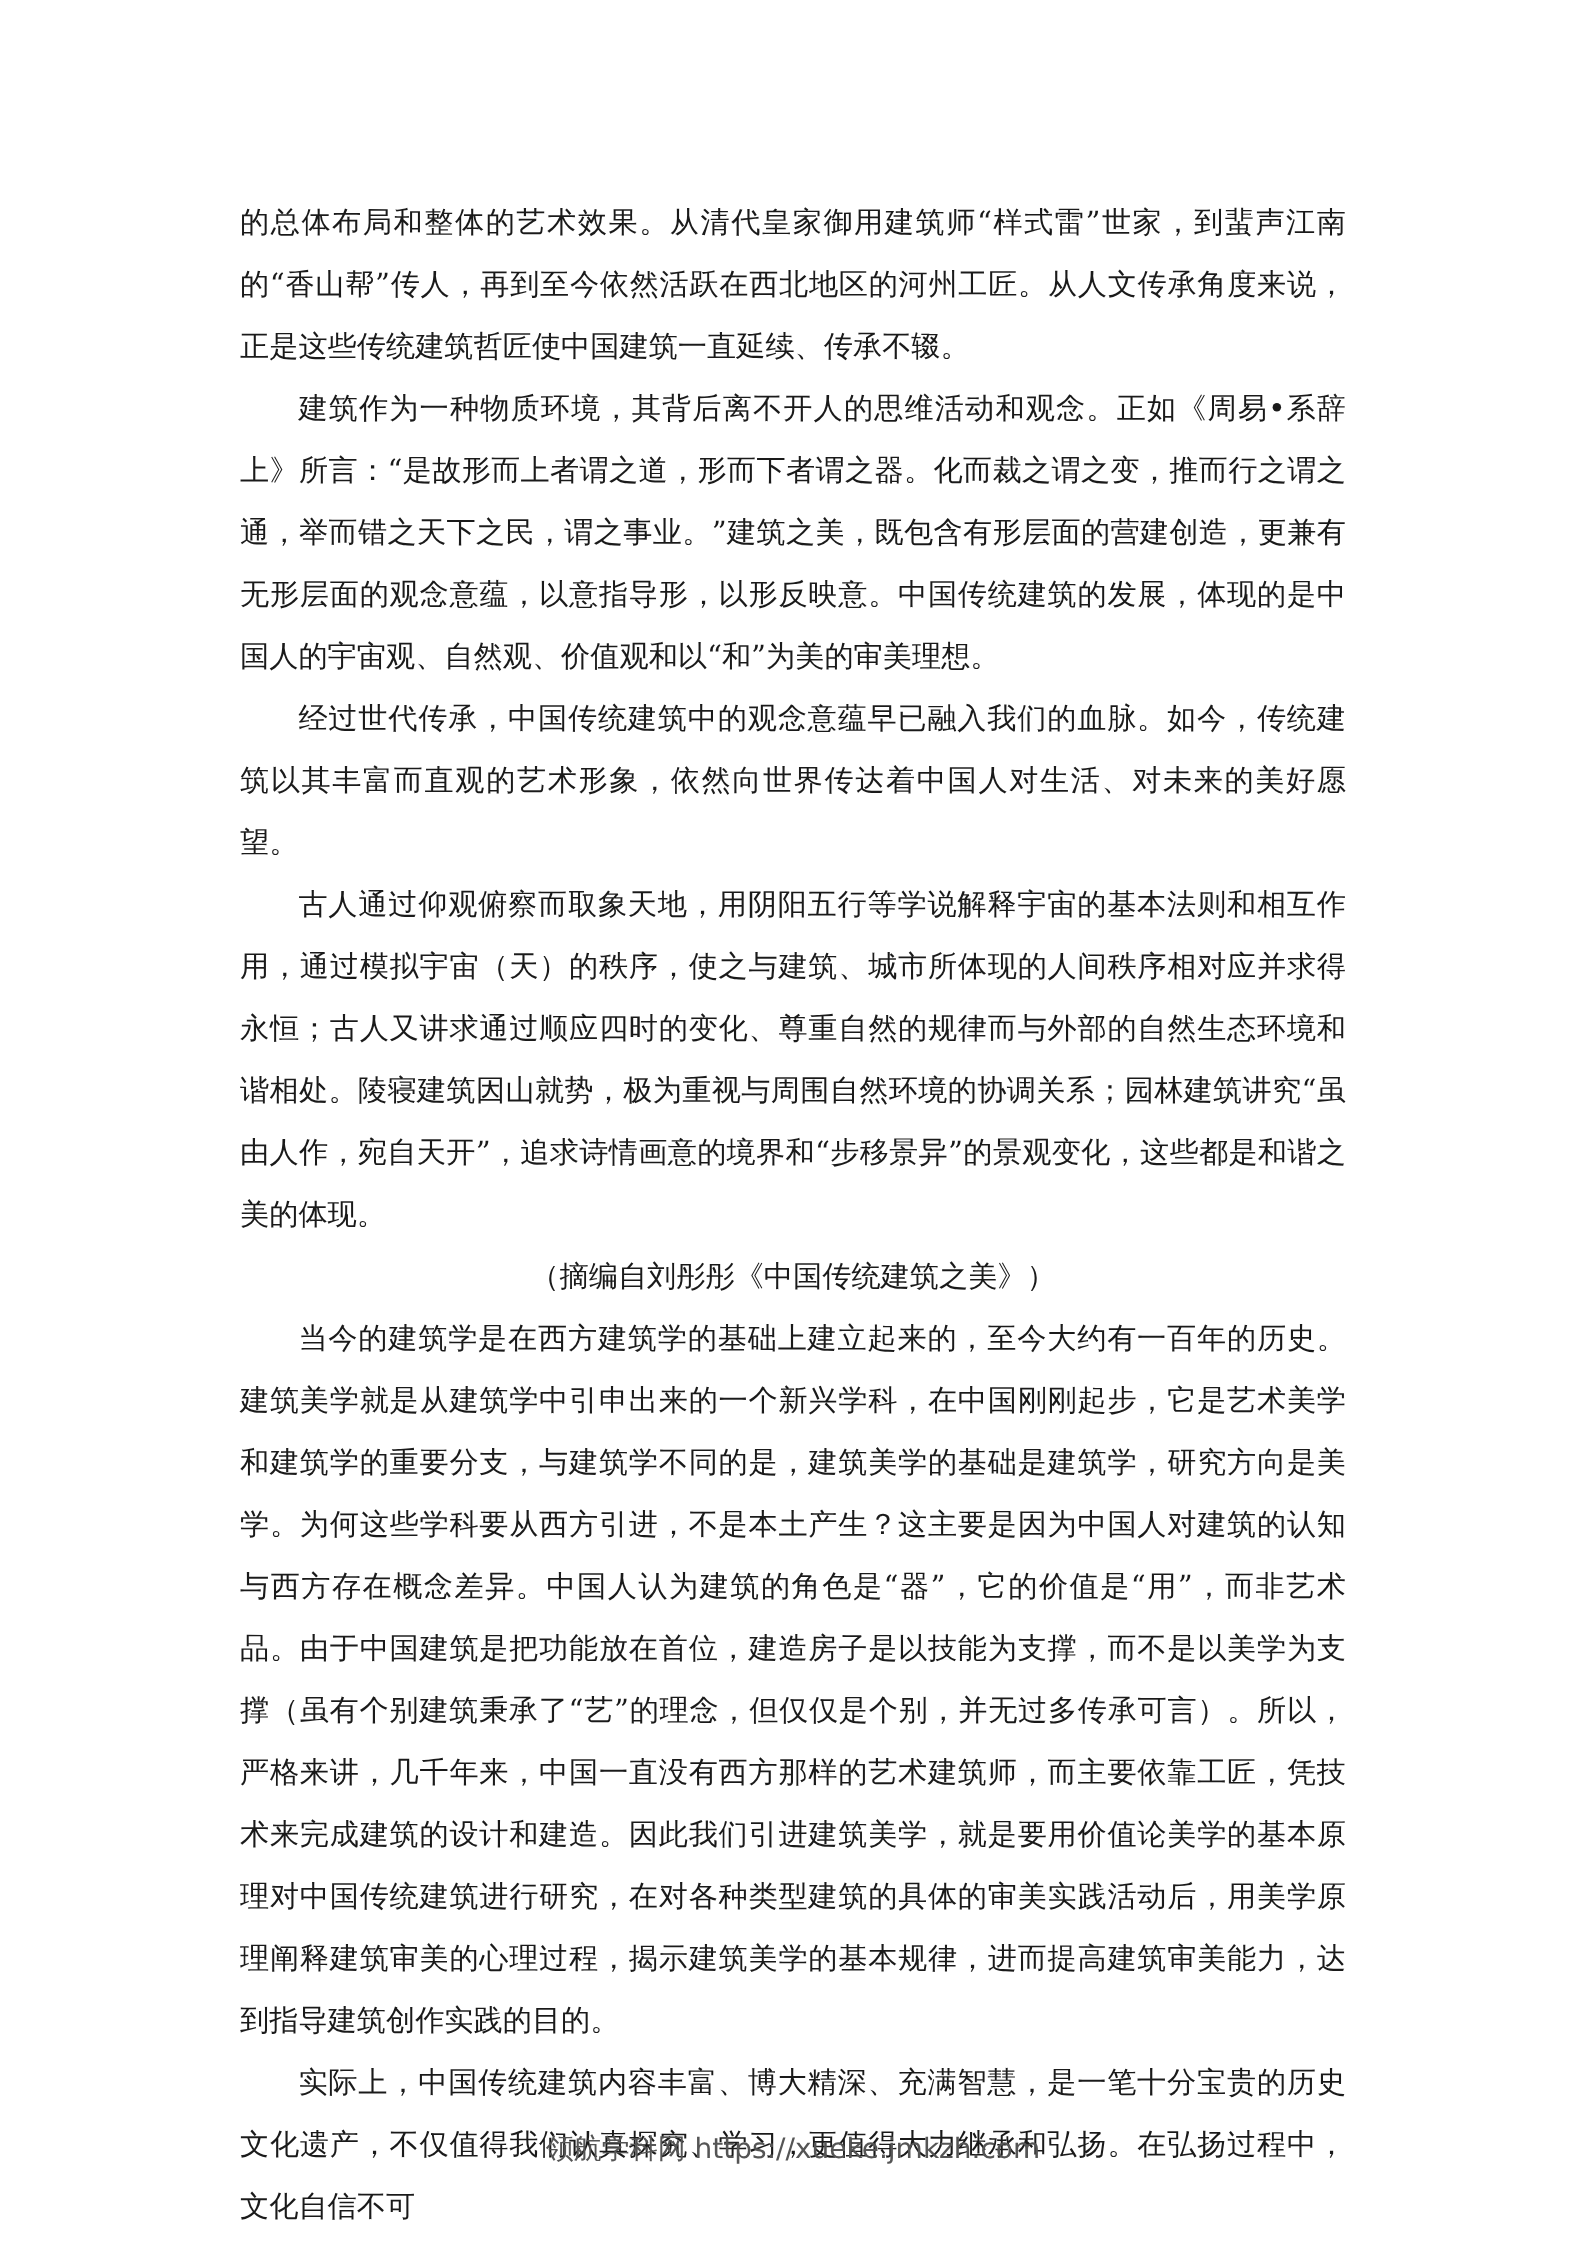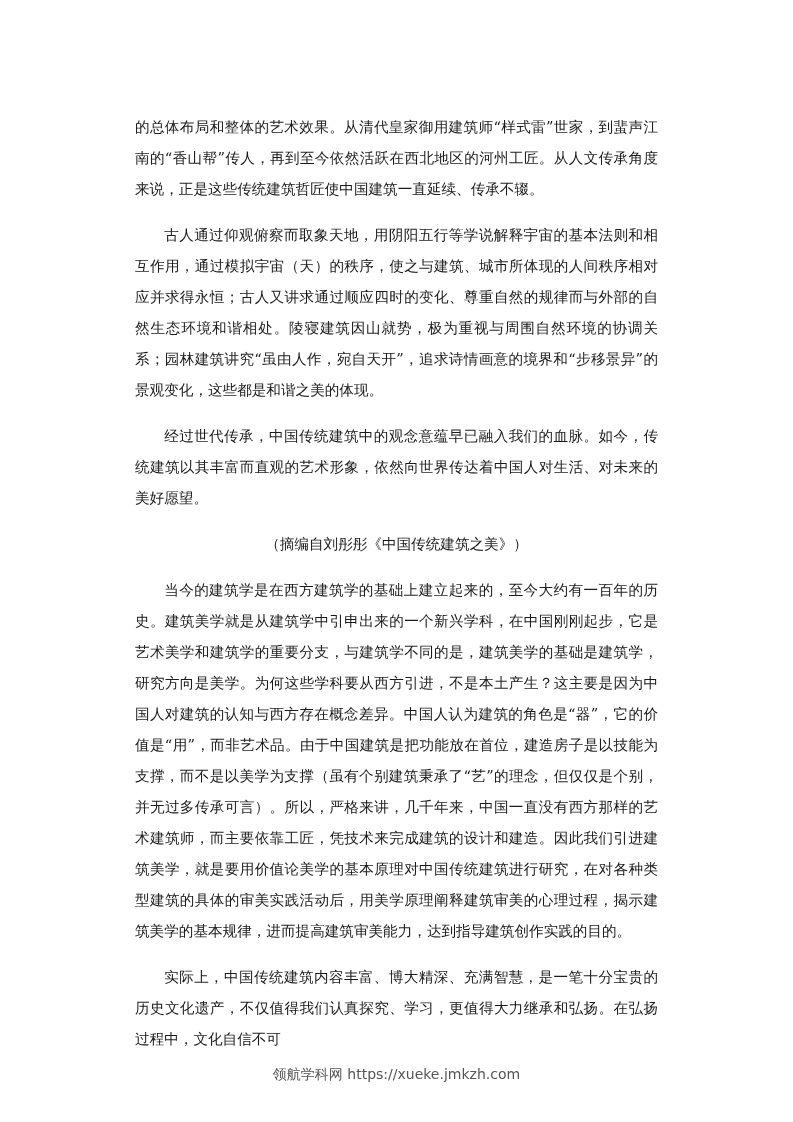--- a/index.html
+++ b/index.html
@@ -3,33 +3,34 @@
 <meta charset="utf-8">
 <style>
   html, body { margin: 0; padding: 0; background: #ffffff; }
   body { width: 793px; height: 1122px; position: relative; overflow: hidden; }
   .page {
     position: absolute; left: 120px; top: 96px; width: 553px;
     font-family: "DejaVu Serif", "Liberation Serif", serif;
     font-size: 14.6px; line-height: 31px; color: #1a1a1a;
     text-align: justify; text-justify: inter-character;
   }
-  .page p { margin: 15px; }
+  .page p { margin: 0; }
   .indent { text-indent: 2em; }
   .cite { text-align: center; }
   .footer {
     position: absolute; left: 0; width: 793px; top: 1066px; text-align: center;
     font-family: "DejaVu Sans", "Liberation Sans", sans-serif; font-size: 14px; color: #555555;
   }
 </style>
 </head>
 <body>
 
 <div class="page">
   <p>的总体布局和整体的艺术效果。从清代皇家御用建筑师“样式雷”世家，到蜚声江南的“香山帮”传人，再到至今依然活跃在西北地区的河州工匠。从人文传承角度来说，正是这些传统建筑哲匠使中国建筑一直延续、传承不辍。</p>
+  <p class="indent">建筑作为一种物质环境，其背后离不开人的思维活动和观念。正如《周易•系辞上》所言：“是故形而上者谓之道，形而下者谓之器。化而裁之谓之变，推而行之谓之通，举而错之天下之民，谓之事业。”建筑之美，既包含有形层面的营建创造，更兼有无形层面的观念意蕴，以意指导形，以形反映意。中国传统建筑的发展，体现的是中国人的宇宙观、自然观、价值观和以“和”为美的审美理想。</p>
+  <p class="indent">经过世代传承，中国传统建筑中的观念意蕴早已融入我们的血脉。如今，传统建筑以其丰富而直观的艺术形象，依然向世界传达着中国人对生活、对未来的美好愿望。</p>
   <p class="indent">古人通过仰观俯察而取象天地，用阴阳五行等学说解释宇宙的基本法则和相互作用，通过模拟宇宙（天）的秩序，使之与建筑、城市所体现的人间秩序相对应并求得永恒；古人又讲求通过顺应四时的变化、尊重自然的规律而与外部的自然生态环境和谐相处。陵寝建筑因山就势，极为重视与周围自然环境的协调关系；园林建筑讲究“虽由人作，宛自天开”，追求诗情画意的境界和“步移景异”的景观变化，这些都是和谐之美的体现。</p>
-  <p class="indent">经过世代传承，中国传统建筑中的观念意蕴早已融入我们的血脉。如今，传统建筑以其丰富而直观的艺术形象，依然向世界传达着中国人对生活、对未来的美好愿望。</p>
   <p class="cite">（摘编自刘彤彤《中国传统建筑之美》）</p>
   <p class="indent">当今的建筑学是在西方建筑学的基础上建立起来的，至今大约有一百年的历史。建筑美学就是从建筑学中引申出来的一个新兴学科，在中国刚刚起步，它是艺术美学和建筑学的重要分支，与建筑学不同的是，建筑美学的基础是建筑学，研究方向是美学。为何这些学科要从西方引进，不是本土产生？这主要是因为中国人对建筑的认知与西方存在概念差异。中国人认为建筑的角色是“器”，它的价值是“用”，而非艺术品。由于中国建筑是把功能放在首位，建造房子是以技能为支撑，而不是以美学为支撑（虽有个别建筑秉承了“艺”的理念，但仅仅是个别，并无过多传承可言）。所以，严格来讲，几千年来，中国一直没有西方那样的艺术建筑师，而主要依靠工匠，凭技术来完成建筑的设计和建造。因此我们引进建筑美学，就是要用价值论美学的基本原理对中国传统建筑进行研究，在对各种类型建筑的具体的审美实践活动后，用美学原理阐释建筑审美的心理过程，揭示建筑美学的基本规律，进而提高建筑审美能力，达到指导建筑创作实践的目的。</p>
   <p class="indent">实际上，中国传统建筑内容丰富、博大精深、充满智慧，是一笔十分宝贵的历史文化遗产，不仅值得我们认真探究、学习，更值得大力继承和弘扬。在弘扬过程中，文化自信不可</p>
 </div>
 
 <div class="footer">领航学科网 https://xueke.jmkzh.com</div>
 
 </body></html>

